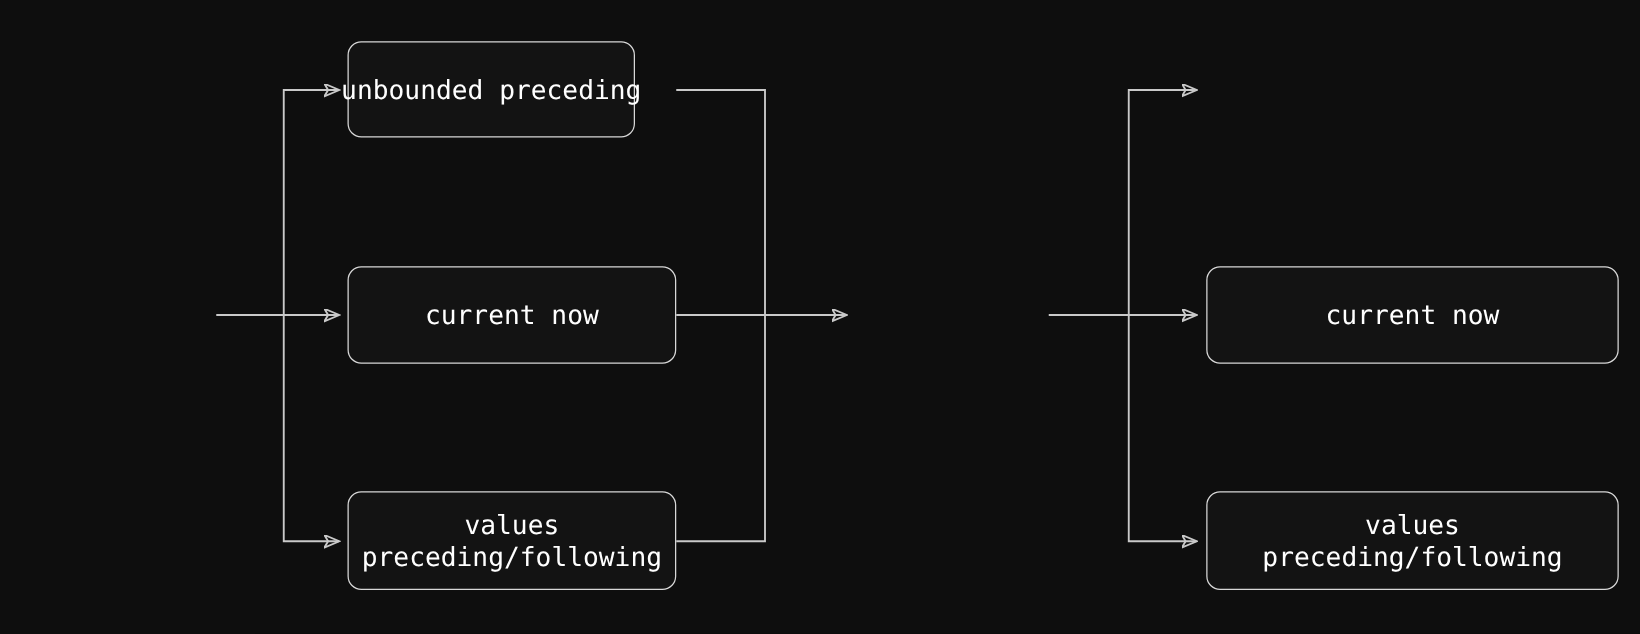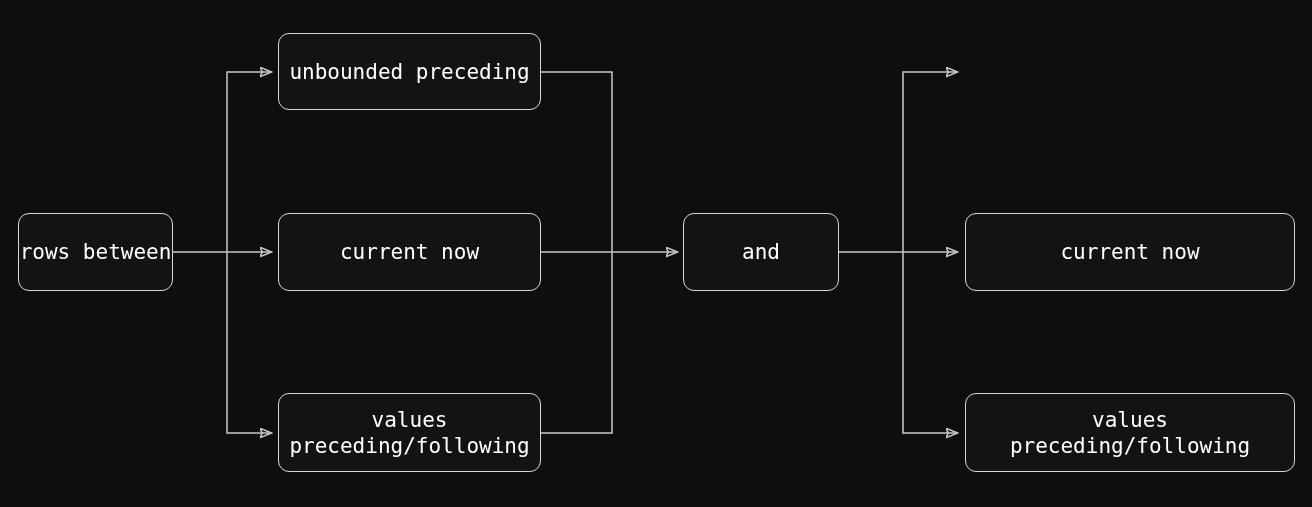--- a/index.html
+++ b/index.html
@@ -40,21 +40,21 @@
   }
   .node-label {
     color: #ffffff;
     font-size: 21px;
     line-height: 26px;
     text-align: center;
     white-space: pre;
   }
   
   .n-root        { left: 18px;  top: 213px; width: 155px; height: 78px; }
-  .n-mid-top     { left: 278px; top: 33px;  width: 263px; height: 77px; }
+  .n-mid-top     { left: 278px; top: 33px;  width: 230px; height: 77px; }
   .n-mid-mid     { left: 278px; top: 213px; width: 263px; height: 78px; }
   .n-mid-bottom  { left: 278px; top: 393px; width: 263px; height: 79px; }
   .n-and         { left: 683px; top: 213px; width: 156px; height: 78px; }
   .n-right-top   { left: 965px; top: 33px;  width: 330px; height: 77px; }
   .n-right-mid   { left: 965px; top: 213px; width: 330px; height: 78px; }
   .n-right-bottom{ left: 965px; top: 393px; width: 330px; height: 79px; }
 </style>
 </head>
 <body>
 
@@ -77,40 +77,34 @@
 
     <path d="M541,252 H677" marker-end="url(#arrow)"></path>
 
     <path d="M839,252 H957" marker-end="url(#arrow)"></path>
 
     <path d="M903,252 V72 H957" marker-end="url(#arrow)"></path>
 
     <path d="M903,252 V433 H957" marker-end="url(#arrow)"></path>
   </svg>
 
-  <div class="node n-root">
-    <span class="node-label">rows between</span>
-  </div>
 
   <div class="node n-mid-top">
     <span class="node-label">unbounded preceding</span>
   </div>
 
   <div class="node n-mid-mid">
     <span class="node-label">current now</span>
   </div>
 
   <div class="node n-mid-bottom">
     <span class="node-label">values
 preceding/following</span>
   </div>
 
-  <div class="node n-and">
-    <span class="node-label">and</span>
-  </div>
 
 
   <div class="node n-right-mid">
     <span class="node-label">current now</span>
   </div>
 
   <div class="node n-right-bottom">
     <span class="node-label">values
 preceding/following</span>
   </div>

